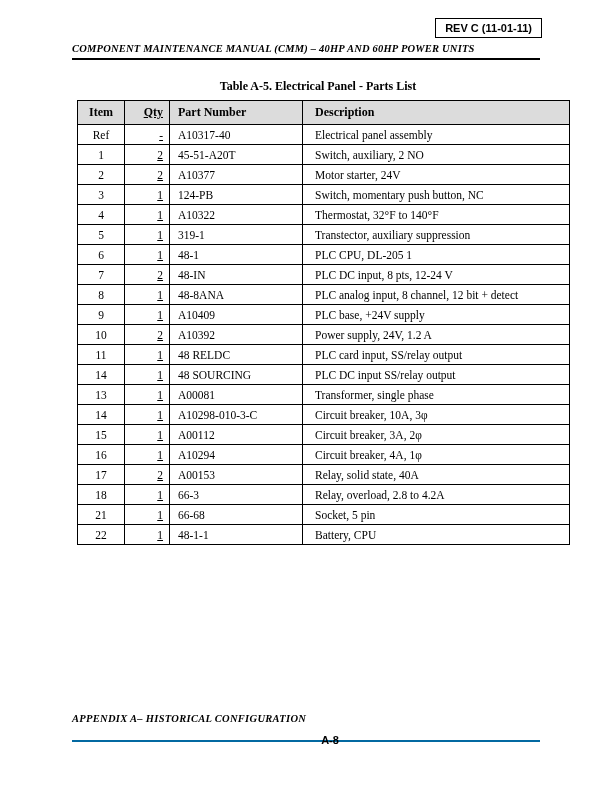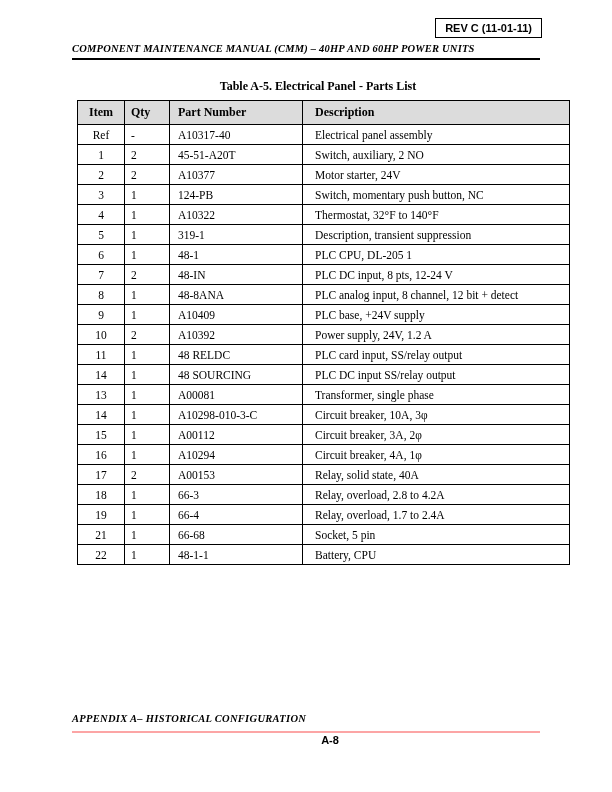--- a/index.html
+++ b/index.html
@@ -64,34 +64,34 @@
     vertical-align: middle;
   }
   table.parts th {
     background: #dcdcdc;
     font-weight: bold;
     font-size: 12px;
     text-align: center;
     height: 21px;
   }
   table.parts .col0 { width: 34px; text-align: center; }
-  table.parts .col1 { width: 32px; text-align: left; }
+  table.parts .col1 { width: 32px; text-align: right; text-decoration: underline; }
   table.parts .col2 { width: 118px; text-align: left; padding-left: 8px; }
   table.parts .col3 { width: 248px; text-align: left; padding-left: 12px; }
   .doc-footer {
     position: absolute;
     top: 713px;
     left: 72px;
     right: 72px;
     font-weight: bold;
     font-style: italic;
     font-size: 10.5px;
     letter-spacing: 0.3px;
-    border-bottom: 2px solid #fca5a5;
-    padding-bottom: 7px;
+    border-bottom: 2px solid #0369a1;
+    padding-bottom: 16px;
   }
   .page-number {
     position: absolute;
     top: 734px;
     left: 0;
     width: 612px;
     text-align: center;
     font-weight: bold;
     font-size: 11px;
     font-family: "Liberation Sans", sans-serif;
@@ -145,21 +145,21 @@
         <tr>
           <td class="col0">4</td>
           <td class="col1">1</td>
           <td class="col2">A10322</td>
           <td class="col3">Thermostat, 32°F to 140°F</td>
         </tr>
         <tr>
           <td class="col0">5</td>
           <td class="col1">1</td>
           <td class="col2">319-1</td>
-          <td class="col3">Description, transient suppression</td>
+          <td class="col3">Transtector, auxiliary suppression</td>
         </tr>
         <tr>
           <td class="col0">6</td>
           <td class="col1">1</td>
           <td class="col2">48-1</td>
           <td class="col3">PLC CPU, DL-205 1</td>
         </tr>
         <tr>
           <td class="col0">7</td>
           <td class="col1">2</td>
@@ -224,26 +224,20 @@
           <td class="col0">17</td>
           <td class="col1">2</td>
           <td class="col2">A00153</td>
           <td class="col3">Relay, solid state, 40A</td>
         </tr>
         <tr>
           <td class="col0">18</td>
           <td class="col1">1</td>
           <td class="col2">66-3</td>
           <td class="col3">Relay, overload, 2.8 to 4.2A</td>
-        </tr>
-        <tr>
-          <td class="col0">19</td>
-          <td class="col1">1</td>
-          <td class="col2">66-4</td>
-          <td class="col3">Relay, overload, 1.7 to 2.4A</td>
         </tr>
         <tr>
           <td class="col0">21</td>
           <td class="col1">1</td>
           <td class="col2">66-68</td>
           <td class="col3">Socket, 5 pin</td>
         </tr>
         <tr>
           <td class="col0">22</td>
           <td class="col1">1</td>

